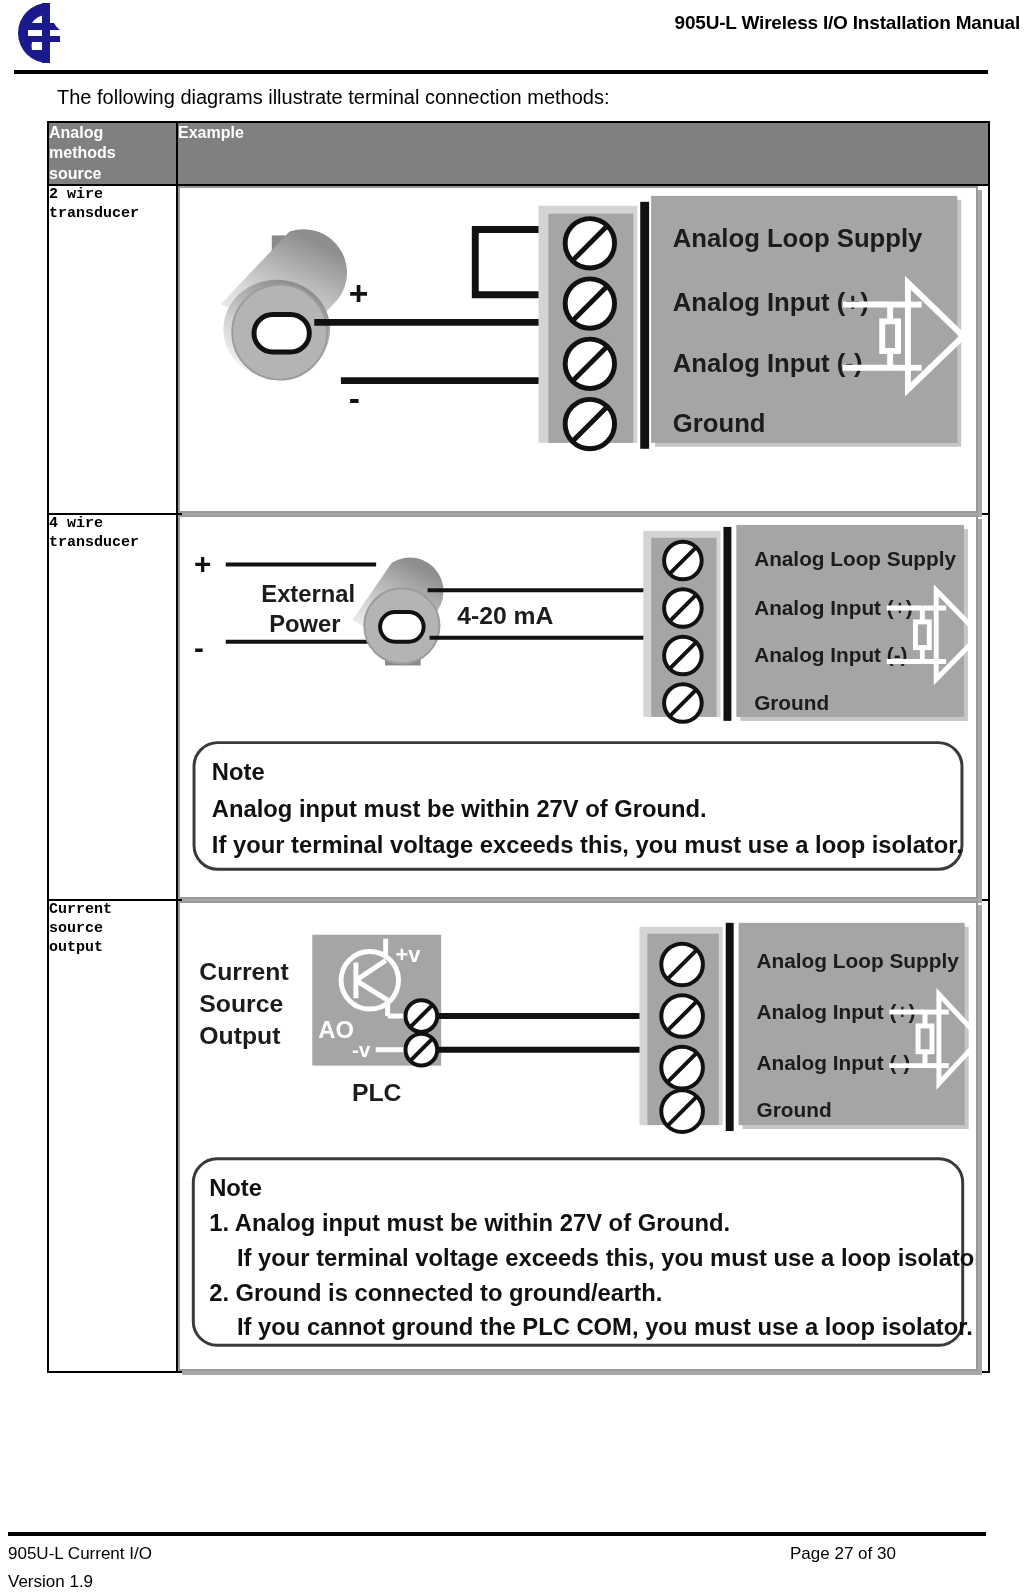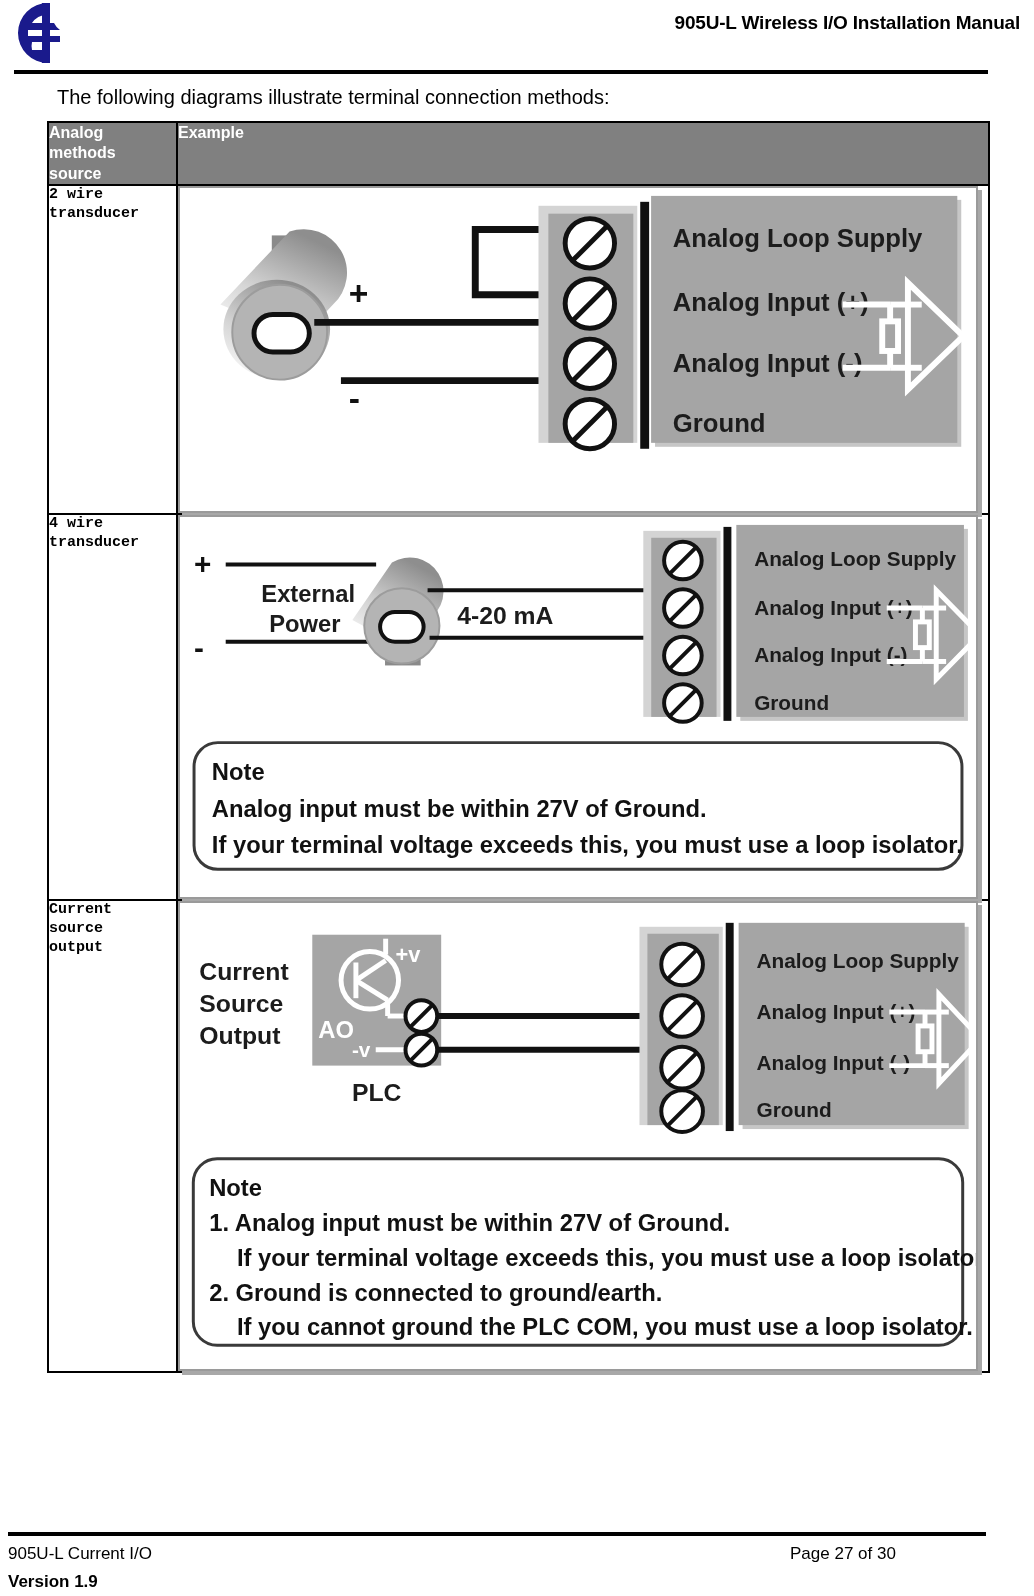--- a/index.html
+++ b/index.html
@@ -128,21 +128,21 @@
     position: absolute;
     left: 790px;
     top: 1544px;
     font-size: 17px;
   }
   .footer-version {
     position: absolute;
     left: 8px;
     top: 1572px;
     font-size: 17px;
-    font-weight: bold;
+    font-weight: normal;
   }
 </style>
 </head>
 <body>
 
 <div class="page-header">
   <div class="logo">
     <svg viewBox="0 0 64 62" class="svg-canvas">
       <path d="M40 1 A30 30 0 1 0 40 61 L40 48 L24 48 A18 18 0 0 1 24 40 L52 40 L52 34 L20 34 L20 28 L52 28 A18 18 0 0 1 46 21 L24 21 A18 18 0 0 1 40 13 Z" fill="#1a1a8c"></path>
       <rect x="34" y="1" width="8" height="60" fill="#1a1a8c"></rect>

